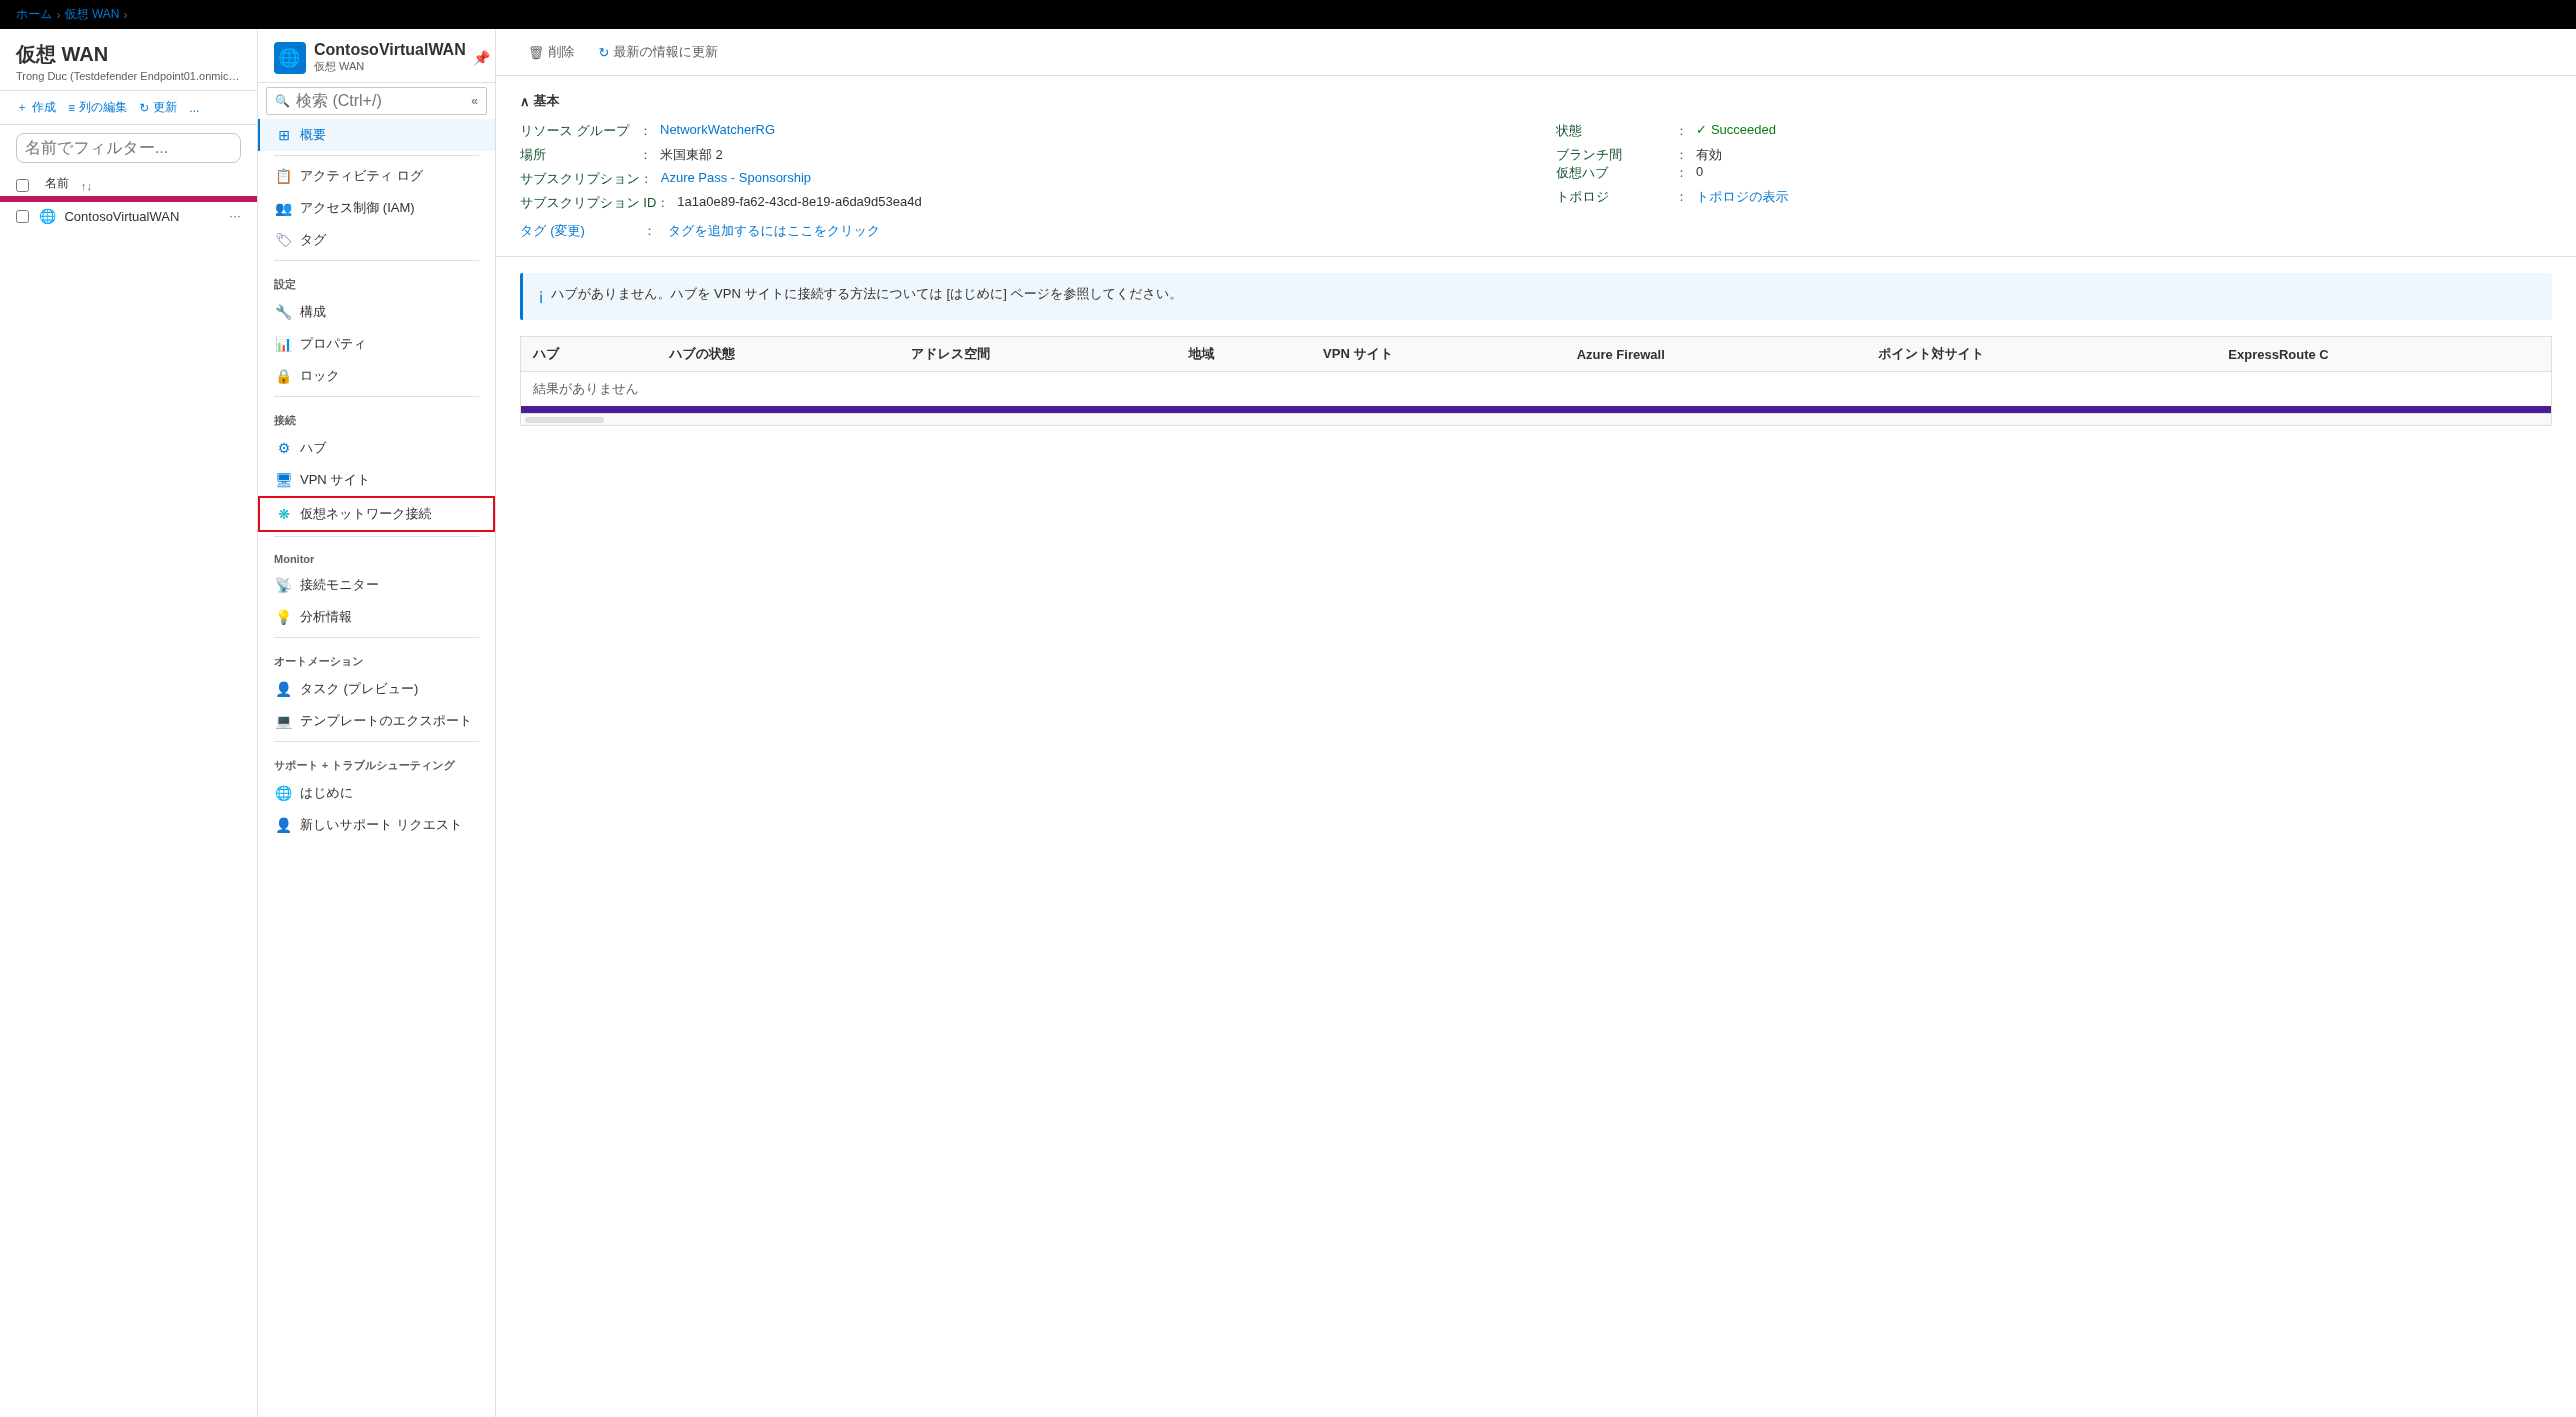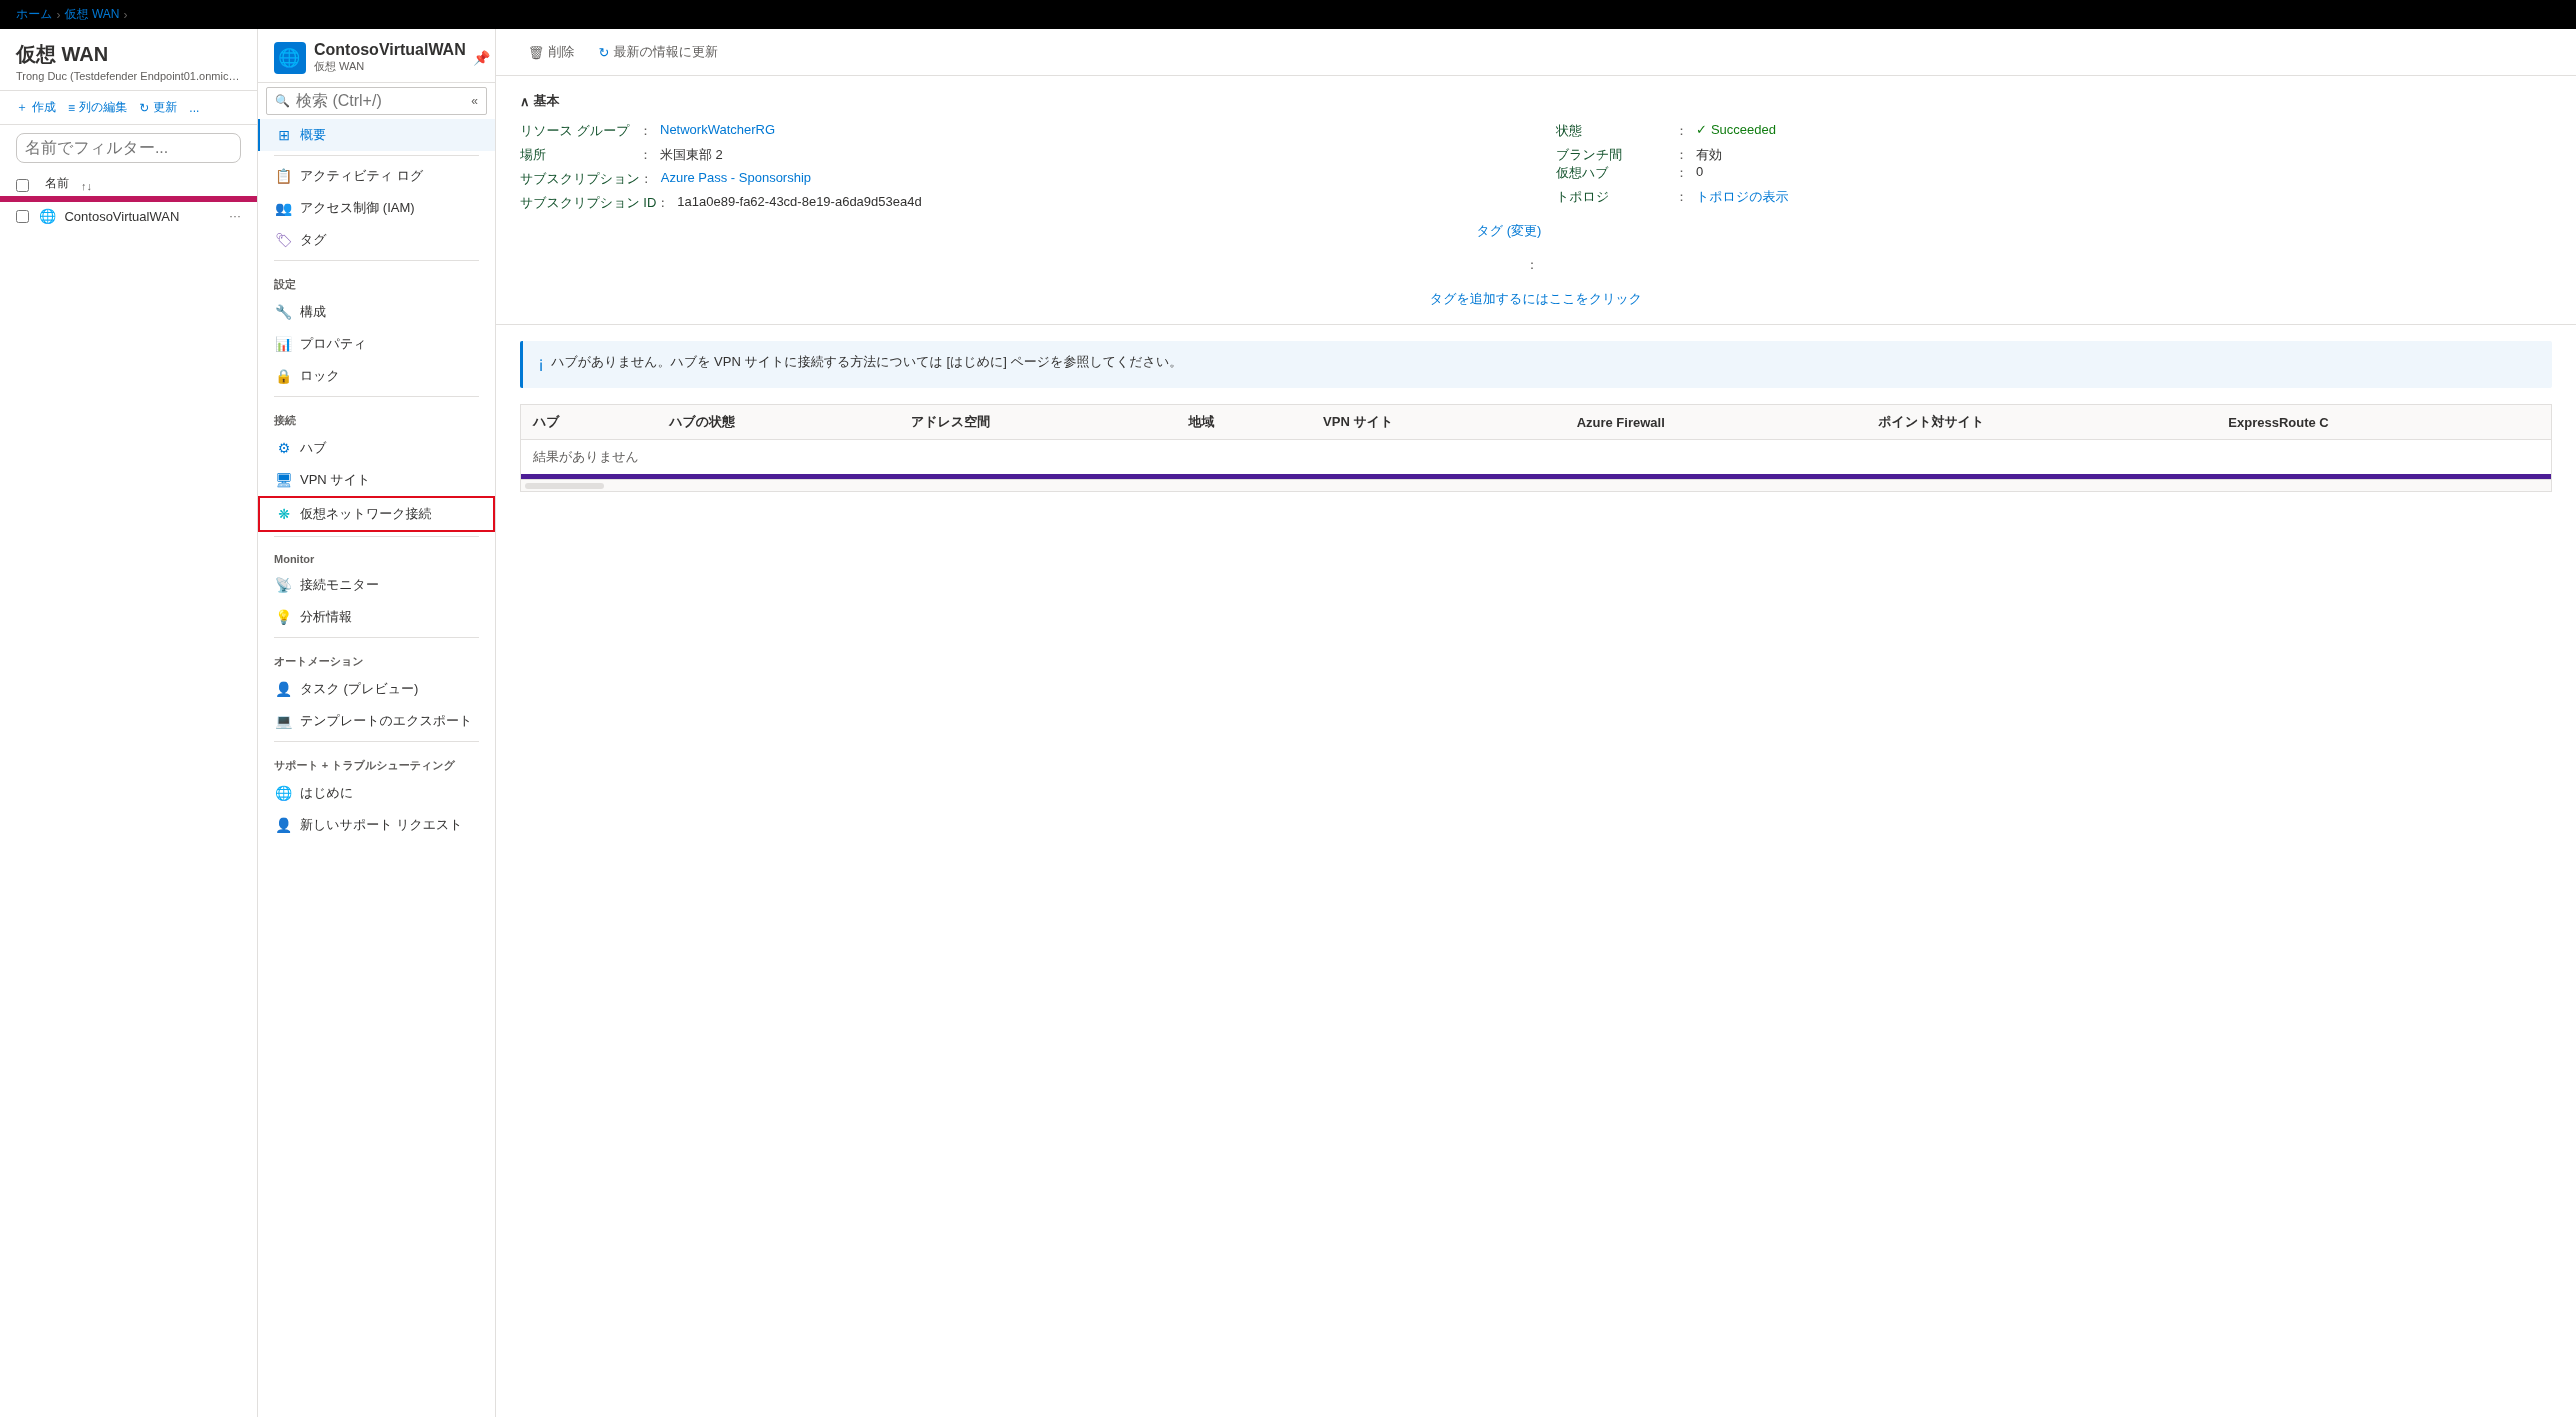--- a/index.html
+++ b/index.html
@@ -53,33 +53,33 @@
     .basics-title { font-size: 13px; font-weight: 600; margin-bottom: 12px; display: flex; align-items: center; gap: 4px; }
     .basics-grid { display: grid; grid-template-columns: 1fr 1fr; gap: 8px 40px; }
     .basics-row { display: flex; align-items: flex-start; gap: 0; font-size: 13px; }
     .basics-label { color: #14532d; min-width: 119px; flex-shrink: 0; }
     .basics-colon { color: #605e5c; margin-right: 8px; }
     .basics-value { color: #323130; }
     .basics-value a { color: #0078d4; text-decoration: none; }
     .basics-value .status-ok { color: #107c10; display: flex; align-items: center; gap: 4px; }
 
     
-    .tags-row { display: flex; align-items: center; gap: 16px; font-size: 13px; margin-top: 4px; flex-direction: column; }
+    .tags-row { display: flex; align-items: center; gap: 4px; font-size: 13px; margin-top: 4px; }
     .tags-label { color: #605e5c; min-width: 119px; flex-shrink: 0; }
 
     
     .info-box { margin: 16px 24px; padding: 12px 16px; background: #eff6fc; border-left: 3px solid #0078d4; display: flex; align-items: flex-start; gap: 8px; font-size: 13px; color: #323130; border-radius: 2px; }
     .info-icon { color: #0078d4; font-size: 16px; flex-shrink: 0; margin-top: 1px; }
 
     
     .table-section { padding: 0 24px 16px; }
     .table-container { overflow-x: auto; border: 1px solid #e1dfdd; }
     table { width: 100%; border-collapse: collapse; font-size: 13px; }
     th { padding: 8px 12px; text-align: left; font-weight: 600; color: #323130; background: #faf9f8; border-bottom: 1px solid #e1dfdd; white-space: nowrap; }
-    td { padding: 8px 12px; border-bottom: 5px solid #4c1d95; color: #323130; }
+    td { padding: 8px 12px; border-bottom: 7px solid #4c1d95; color: #323130; }
     .no-results { color: #605e5c; font-size: 13px; padding: 8px 12px; }
     .scrollbar-row { height: 12px; background: #faf9f8; border-top: 1px solid #e1dfdd; display: flex; align-items: center; padding: 2px 4px; }
     .scrollbar-track { height: 6px; background: #e1dfdd; border-radius: 3px; width: 79px; }
 
     
     .icon-blue { color: #0078d4; }
     .icon-purple { color: #8764b8; }
     .icon-cyan { color: #00b7c3; }
   </style>
 </head>

